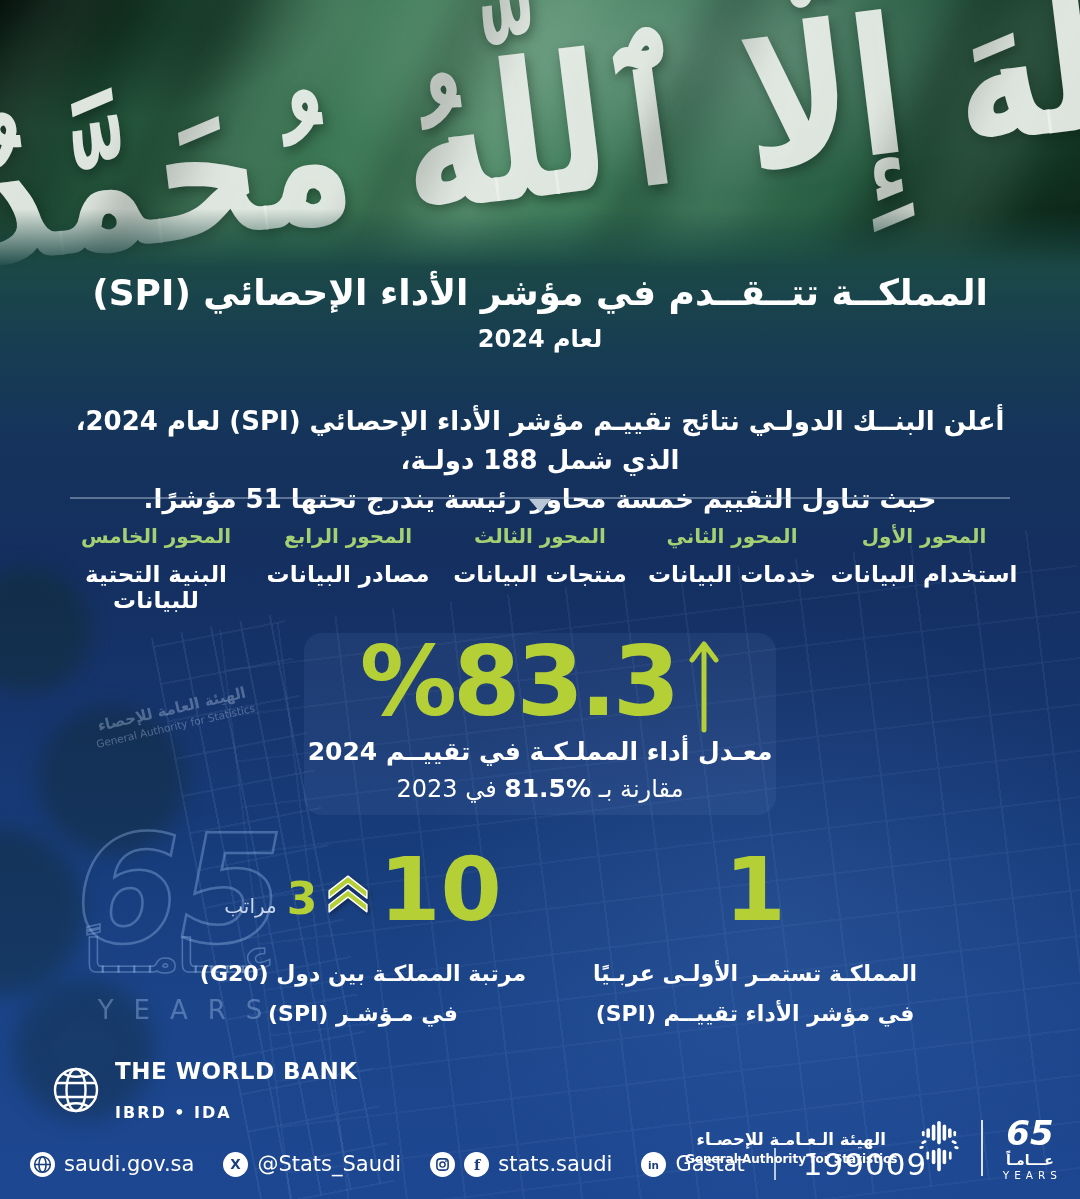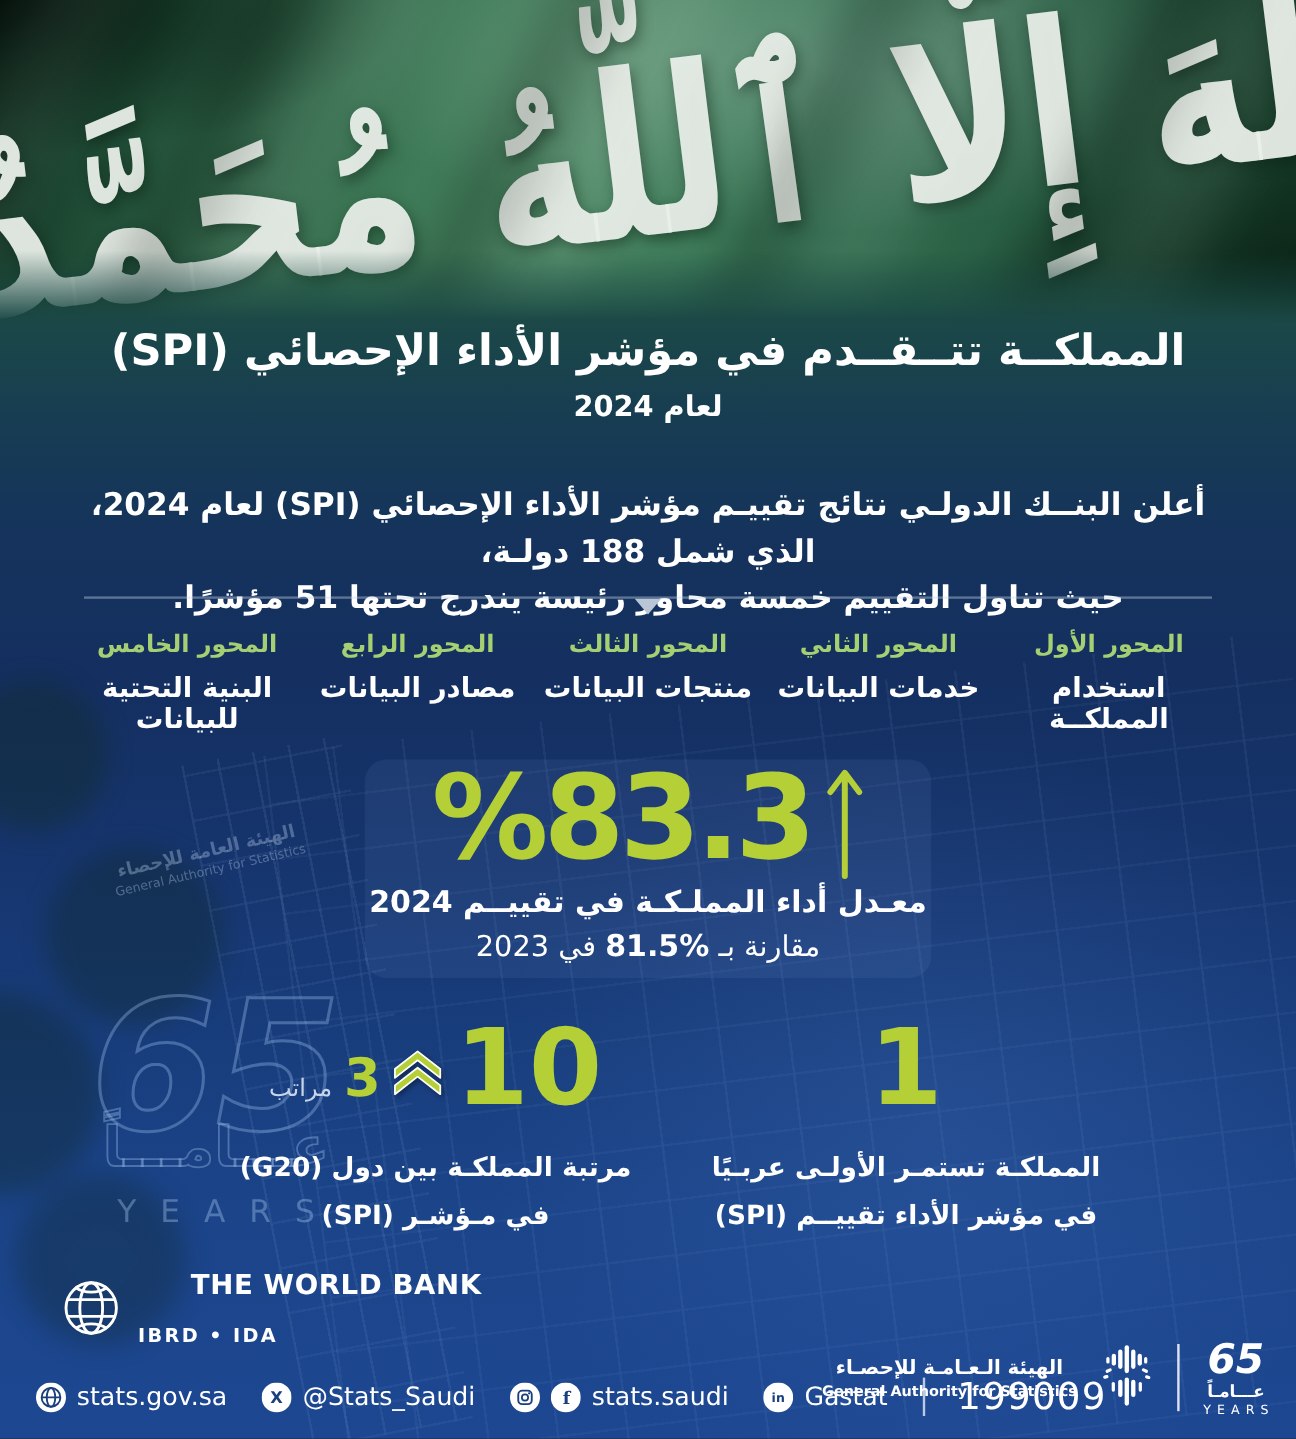--- a/index.html
+++ b/index.html
@@ -87,21 +87,21 @@
   .stat-arab{ left:565px; width:380px; }
   .stat-g20{ left:158px; width:410px; }
   .stat-value{ font-size:88px; line-height:1; font-weight:bold; color:#b5cf37; }
   .stat-lines{ margin-top:20px; font-size:22px; font-weight:bold; line-height:40px; direction:rtl; }
   .rank-row{ display:flex; direction:rtl; justify-content:center; align-items:center; gap:10px; }
   .delta-num{ font-size:44px; font-weight:bold; color:#b5cf37; transform:translateY(8px); }
   .delta-label{ font-size:20px; color:#c7d5ea; transform:translateY(16px); }
   .chevron{ transform:translateY(4px); filter:drop-shadow(2px 2px 2px rgba(0,0,0,0.35)); }
   
   .world-bank{ position:absolute; left:50px; top:1058px; display:flex; align-items:center; gap:13px; }
-  .wb-name{ font-size:23px; font-weight:bold; letter-spacing:0.5px;margin-left:44px; }
+  .wb-name{ font-size:23px; font-weight:bold; letter-spacing:0.5px; }
   .wb-sub{ font-size:16px; font-weight:bold; letter-spacing:2px; margin-top:19px; }
   
   .footer{ position:absolute; left:30px; top:1146px; display:flex; align-items:center; gap:29px; }
   .f-item{ display:flex; align-items:center; gap:9px; }
   .f-label{ font-size:21px; font-weight:500; }
   .f-phone{ display:flex; align-items:center; gap:27px; }
   .pipe{ width:2px; height:32px; background:rgba(210,225,245,0.85); }
   .phone{ font-size:31px; font-weight:normal; letter-spacing:1px; }
   .gastat{ position:absolute; right:18px; top:1116px; display:flex; align-items:center; gap:15px; }
   .g-names{ text-align:center; }
@@ -151,21 +151,21 @@
     </div>
 
     <div class="divider">
       <div class="divider-line"></div>
       <div class="divider-caret"></div>
     </div>
 
     <div class="axes">
       <div class="axis">
         <div class="axis-header">المحور الأول</div>
-        <div class="axis-label">استخدام المملكــة</div>
+        <div class="axis-label">استخدام البيانات</div>
       </div>
       <div class="axis">
         <div class="axis-header">المحور الثاني</div>
         <div class="axis-label">خدمات البيانات</div>
       </div>
       <div class="axis">
         <div class="axis-header">المحور الثالث</div>
         <div class="axis-label">منتجات البيانات</div>
       </div>
       <div class="axis">
@@ -236,21 +236,21 @@
     <div class="footer">
       <div class="f-item">
         <svg width="25" height="25" viewBox="0 0 24 24">
           <circle cx="12" cy="12" r="12" fill="#ffffff"></circle>
           <g stroke="#1a3f7d" stroke-width="1.5" fill="none">
             <circle cx="12" cy="12" r="7.5"></circle>
             <ellipse cx="12" cy="12" rx="3.4" ry="7.5"></ellipse>
             <path d="M4.5 12 H19.5"></path>
           </g>
         </svg>
-        <span class="f-label">stats.gov.sa</span>
+        <span class="f-label">saudi.gov.sa</span>
       </div>
       <div class="f-item">
         <svg width="25" height="25" viewBox="0 0 24 24">
           <circle cx="12" cy="12" r="12" fill="#ffffff"></circle>
           <text x="12" y="16.6" text-anchor="middle" font-size="13" font-weight="bold" fill="#1a3f7d" font-family="DejaVu Sans">X</text>
         </svg>
         <span class="f-label">@Stats_Saudi</span>
       </div>
       <div class="f-item">
         <svg width="25" height="25" viewBox="0 0 24 24">

